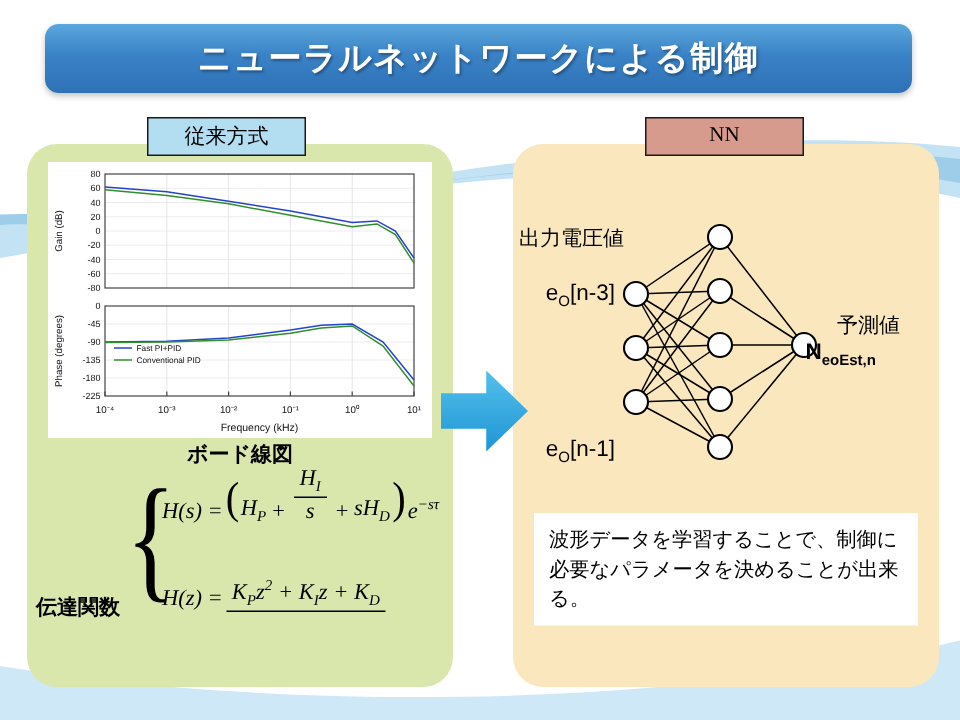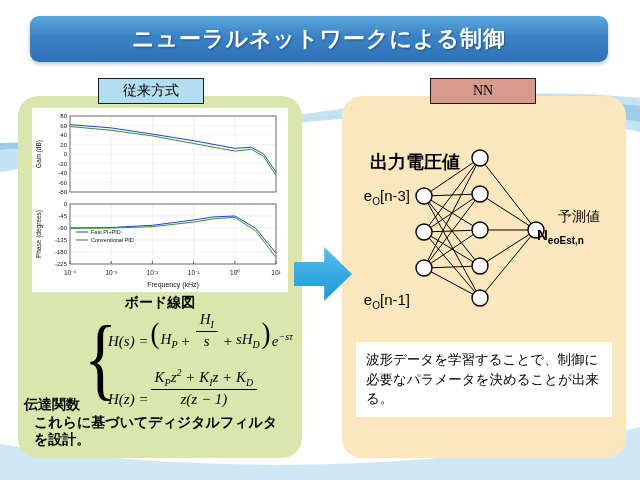--- a/index.html
+++ b/index.html
@@ -71,21 +71,21 @@
   .frac{display:inline-block;vertical-align:middle;text-align:center;margin:0 2px;}
   .frac .num{display:block;padding:0 4px 1px;border-bottom:1.2px solid #000;}
   .frac .den{display:block;padding-top:1px;}
 
   .panel-footer{
     position:absolute;left:16px;top:318px;width:254px;
     font-weight:bold;font-size:14px;line-height:1.2;
   }
 
   
-  .output-voltage-label{position:absolute;left:28px;top:54px;font-weight:bold;font-size:18px;}
+  .output-voltage-label{position:absolute;left:4px;top:54px;font-weight:normal;font-size:14px;}
   .nn-wrap{position:absolute;left:70px;top:50px;width:136px;height:164px;}
   .nn-input-label{
     position:absolute;left:4px;width:64px;text-align:right;font-size:15px;line-height:20px;
   }
   .nn-input-label sub{font-size:10px;}
   .nn-il-0{top:90px;} .nn-il-1{top:126px;} .nn-il-2{top:162px;margin-top:32px;}
   .predicted-label{position:absolute;left:216px;top:112px;font-weight:normal;font-size:14px;}
   .predicted-symbol{position:absolute;left:195px;top:130px;font-size:15px;font-weight:bold;}
   .predicted-symbol sub{font-size:10px;font-weight:bold;}
   .nn-note{
@@ -195,25 +195,23 @@
     <span class="op">+</span>
     <span><span>sH</span><sub>D</sub></span>
     <span class="big-paren">)</span>
     <span><span>e</span><sup>−sτ</sup></span>
   </div>
 
   <div class="equation eq2">
     <span>H(z) =</span>
     <span class="frac">
       <span class="num"><span>K</span><sub>P</sub><span>z</span><sup>2</sup><span> + K</span><sub>I</sub><span>z + K</span><sub>D</sub></span>
-      <span class="den">z(z − 1)</span>
     </span>
   </div>
 
-  <div class="panel-footer">これらに基づいてディジタルフィルタを設計。</div>
 </div>
 
 <div class="flow-arrow"></div>
 
 <div class="panel panel-right">
   <div class="output-voltage-label">出力電圧値</div>
 
   <div class="nn-input-label nn-il-0"><span>e</span><sub>O</sub><span>[n-3]</span></div>
   <div class="nn-input-label nn-il-2"><span>e</span><sub>O</sub><span>[n-1]</span></div>
 

